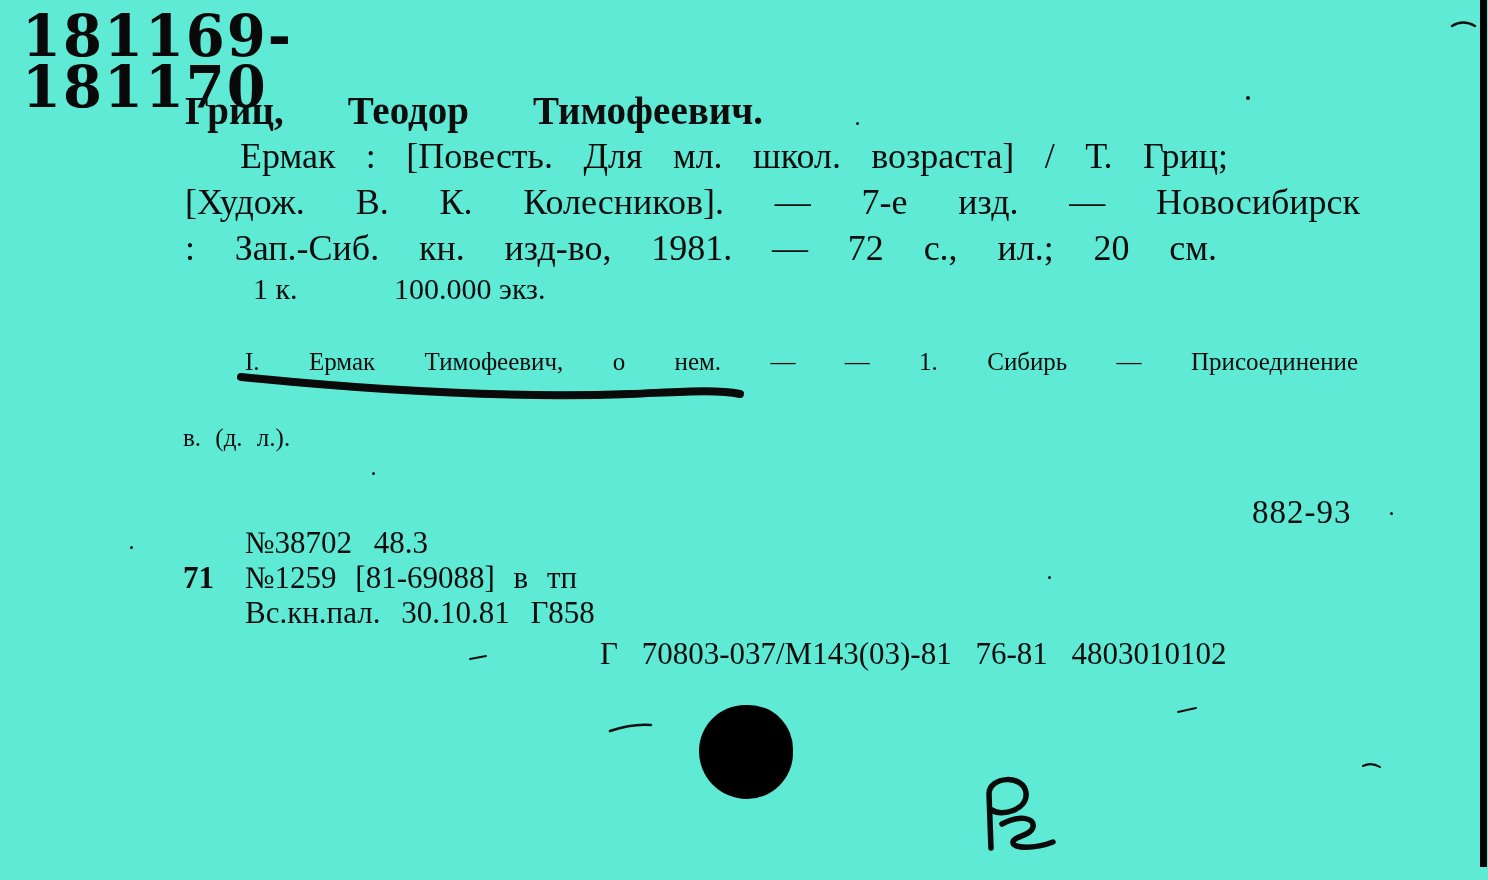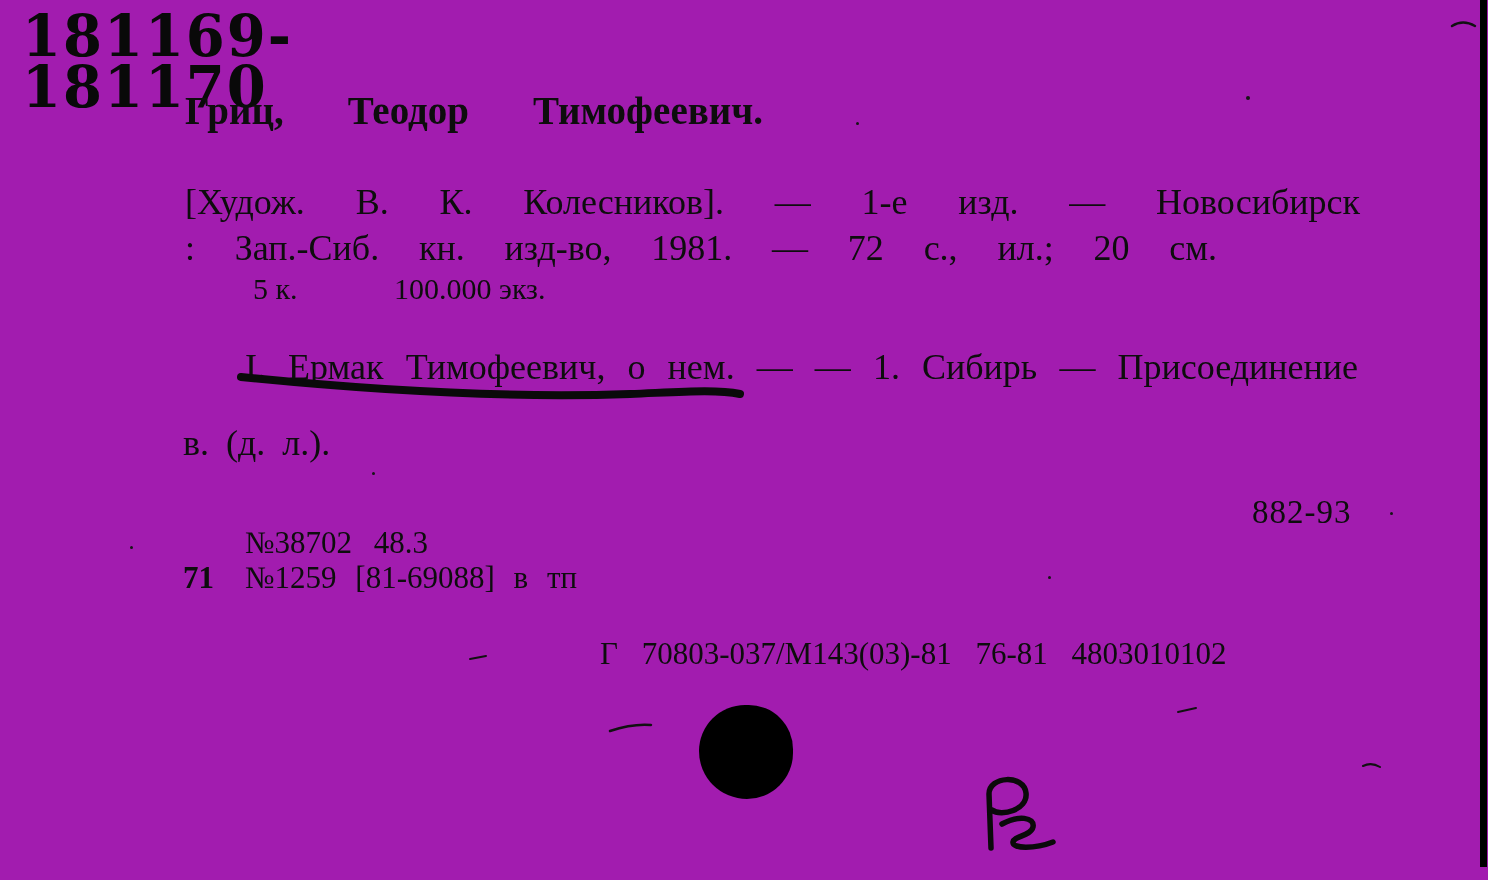--- a/index.html
+++ b/index.html
@@ -1,37 +1,37 @@
 <!DOCTYPE html>
 <html><head>
 <meta charset="utf-8">
 <style>
   html,body{margin:0;padding:0;background:#ffffff;}
   .page{
-    position:relative;width:1488px;height:880px;background:#a21caf;
+    position:relative;width:1488px;height:880px;background:#5eead4;
     font-family:"Liberation Serif", serif;color:#0d0d0d;overflow:hidden;
   }
   
   .stamp-line{
     position:absolute;left:22px;
     font-family:"DejaVu Serif", serif;font-weight:700;
     font-size:56px;line-height:1;letter-spacing:2px;
     transform:scaleY(1.04);transform-origin:left top;color:#090909;
   }
   
   .jline{
     position:absolute;white-space:normal;
     text-align:justify;text-align-last:justify;
     line-height:1.1;color:#0d0d0d;
   }
   .nline{position:absolute;white-space:nowrap;line-height:1.1;color:#0d0d0d;}
   .heading{font-weight:700;font-size:39px;}
   .desc{font-size:36px;}
   .small{font-size:30px;}
-  .tracing{font-size:36px;}
+  .tracing{font-size:25px;}
   .registry{font-size:31px;}
   .udc{font-size:33px;letter-spacing:1px;}
   .hole-punch{
     position:absolute;left:699px;top:705px;width:94px;height:94px;
     background:#000;border-radius:50% 48% 50% 52%;
   }
   .edge-bar{position:absolute;left:1480px;top:0;width:7px;height:867px;background:#000;}
   .marks-svg{position:absolute;left:0;top:0;width:1488px;height:880px;pointer-events:none;}
   .speck{position:absolute;background:#151515;border-radius:50%;}
 </style>
@@ -40,34 +40,36 @@
 
 <div class="page">
 
   <div>
     <div class="stamp-line" style="top:6px;">181169-</div>
     <div class="stamp-line" style="top:57px;">181170</div>
   </div>
 
   <div class="jline heading" style="left:185px;top:90px;width:578px;">Гриц, Теодор Тимофеевич.</div>
 
-  <div class="jline desc" style="left:185px;top:183px;width:1175px;">[Худож. В. К. Колесников]. — 1-е изд. — Новосибирск</div>
+  <div class="jline desc" style="left:240px;top:137px;width:988px;">Ермак : [Повесть. Для мл. школ. возраста] / Т. Гриц;</div>
+  <div class="jline desc" style="left:185px;top:183px;width:1175px;">[Худож. В. К. Колесников]. — 7-е изд. — Новосибирск</div>
   <div class="jline desc" style="left:185px;top:229px;width:1032px;">: Зап.-Сиб. кн. изд-во, 1981. — 72 с., ил.; 20 см.</div>
 
-  <div class="nline small" style="left:253px;top:272px;">5 к.</div>
+  <div class="nline small" style="left:253px;top:272px;">1 к.</div>
   <div class="nline small" style="left:394px;top:272px;">100.000 экз.</div>
 
   <div class="jline tracing" style="left:245px;top:348px;width:1113px;">I. Ермак Тимофеевич, о нем. — — 1. Сибирь — Присоединение</div>
   <div class="nline tracing" style="left:183px;top:424px;word-spacing:8px;">в. (д. л.).</div>
 
   <div class="nline udc" style="left:1252px;top:494px;">882-93</div>
 
   <div class="nline registry" style="left:245px;top:526px;word-spacing:14px;">№38702 48.3</div>
   <div class="nline registry" style="left:183px;top:561px;font-weight:700;">71</div>
   <div class="nline registry" style="left:245px;top:561px;word-spacing:11px;">№1259 [81-69088] в тп</div>
+  <div class="nline registry" style="left:245px;top:596px;word-spacing:13px;">Вс.кн.пал. 30.10.81 Г858</div>
   <div class="nline registry" style="left:600px;top:637px;word-spacing:16px;">Г 70803-037/М143(03)-81 76-81 4803010102</div>
 
   <div class="hole-punch"></div>
 
   <div class="edge-bar"></div>
 
   <div class="speck" style="left:1246px;top:96px;width:4px;height:4px;"></div>
   <div class="speck" style="left:856px;top:122px;width:3px;height:3px;"></div>
   <div class="speck" style="left:1390px;top:512px;width:3px;height:3px;"></div>
   <div class="speck" style="left:130px;top:546px;width:3px;height:3px;"></div>

